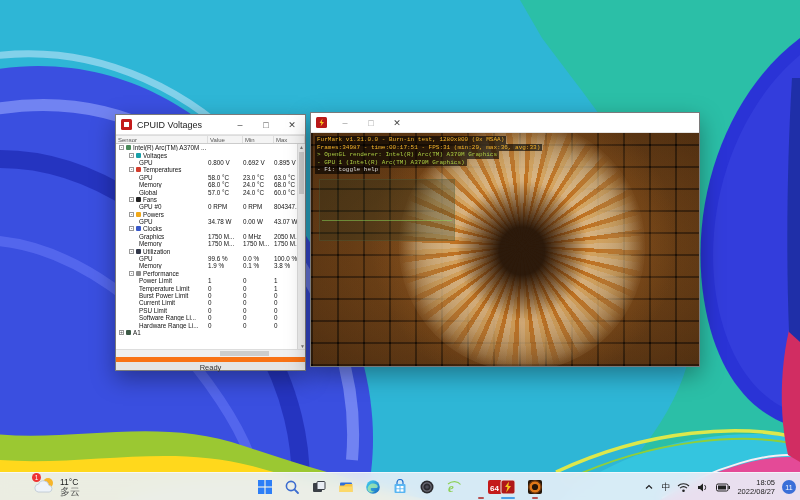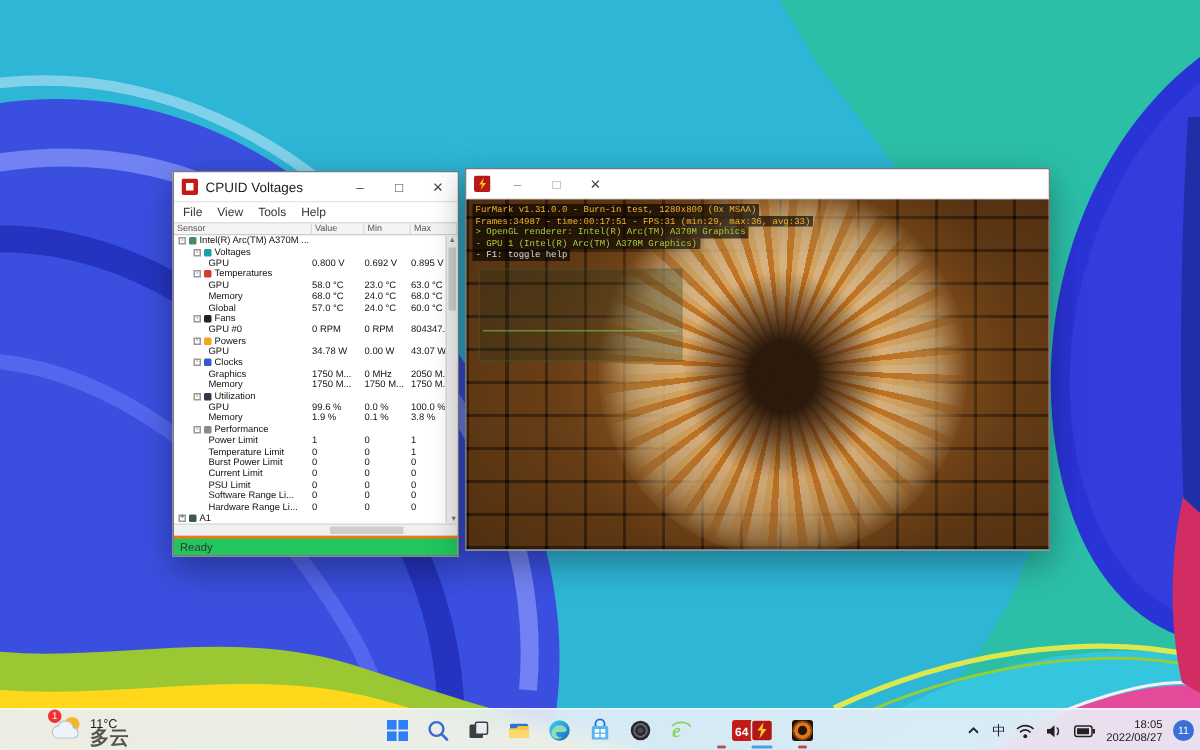--- a/index.html
+++ b/index.html
@@ -32,22 +32,22 @@
   .hw-label { width:92px; display:flex; align-items:center; overflow:hidden; }
   .hw-v { width:35px; } .hw-m { width:31px; } .hw-x { flex:1; }
   .tree-box { width:5px; height:5px; border:1px solid #999; font-size:5px; line-height:3px;
               text-align:center; color:#444; margin-right:2px; flex:none; background:#fff; }
   .cat-ico { width:5px; height:5px; margin-right:2px; flex:none; border-radius:1px; }
   #hw-vscroll { position:absolute; right:0; top:0; bottom:0; width:8px; background:#f0f0f0;
                 border-left:1px solid #ddd; font-size:5px; color:#777; text-align:center; }
   #hw-vscroll .thumb { position:absolute; left:1px; right:1px; top:8px; height:42px; background:#cdcdcd; }
   #hw-hscroll { height:8px; background:#f0f0f0; border-top:1px solid #ddd; position:relative; }
   #hw-hscroll .thumb { position:absolute; left:55%; width:26%; top:1px; bottom:1px; background:#cdcdcd; }
-  #hw-status { height:13px; border-top:2px solid #f97316; font-size:7.5px; color:#333;
-               padding:1px 4px; background:#22c55e; }
+  #hw-status { height:13px; border-top:5px solid #f97316; font-size:7.5px; color:#333;
+               padding:1px 4px; background:#e5e5e5;text-align:center; }
 
   
   #furmark { left:310px; top:112px; width:390px; height:255px; display:flex; flex-direction:column; }
   #fur-view { position:relative; flex:1; overflow:hidden;
      background:
        repeating-linear-gradient(90deg, rgba(0,0,0,.35) 0 2px, rgba(120,70,25,.25) 2px 26px),
        repeating-linear-gradient(0deg, rgba(0,0,0,.4) 0 2px, rgba(150,90,30,.3) 2px 22px),
        radial-gradient(ellipse at 52% 50%, #7a4a1d 0%, #4a2c10 55%, #1c1007 100%);
   }
   #fur-donut { position:absolute; left:88px; top:-12px; width:246px; height:250px; border-radius:50%;
@@ -70,21 +70,21 @@
 
   
   #taskbar { position:absolute; left:0; right:0; bottom:0; height:28px;
      background:rgba(233,240,248,.9); backdrop-filter:blur(6px);
      border-top:1px solid rgba(255,255,255,.6); }
   #tb-weather { position:absolute; left:34px; top:2px; display:flex; align-items:center; gap:4px; }
   #tb-weather .w-ico { position:relative; width:22px; height:22px; }
   #tb-weather .w-badge { position:absolute; left:-2px; top:-2px; width:9px; height:9px; border-radius:50%;
      background:#e33; color:#fff; font-size:6.5px; text-align:center; line-height:9px; }
   #tb-weather .w-temp { font-size:8.5px; color:#1c1c1c; line-height:10px; }
-  #tb-weather .w-cond { font-size:13px; color:#555; line-height:9px;font-weight:bold; }
+  #tb-weather .w-cond { font-size:10px; color:#555; line-height:9px; }
   #tb-center { position:absolute; left:50%; top:0; transform:translateX(-50%);
      display:flex; align-items:center; height:28px; gap:3px; }
   .tb-item { position:relative; width:24px; height:24px; border-radius:4px;
      display:flex; align-items:center; justify-content:center; }
   .tb-ind { position:absolute; bottom:0px; left:50%; transform:translateX(-50%);
      height:2px; border-radius:2px; }
   #tb-tray { position:absolute; right:4px; top:0; height:28px; display:flex; align-items:center; gap:7px; }
   #tray-ime { font-size:9px; color:#222; }
   #tray-clock { text-align:right; font-size:7.5px; color:#1c1c1c; line-height:9px; }
   #tray-badge { width:14px; height:14px; border-radius:50%; background:#3a6fd8; color:#fff;
@@ -124,26 +124,20 @@
         <rect width="11" height="11" rx="1.5" fill="#c41a1a"></rect>
           <rect x="3" y="3" width="5" height="5" fill="#fff"></rect>
       </svg>
       <span class="t-text">CPUID Voltages</span>
       <div class="cap-btns">
         <div class="cap-btn">–</div>
         <div class="cap-btn">□</div>
         <div class="cap-btn">✕</div>
       </div>
     </div>
-    <div id="hw-menu">
-        <span>File</span>
-        <span>View</span>
-        <span>Tools</span>
-        <span>Help</span>
-      </div>
     <div id="hw-head">
       <div class="c-label">Sensor</div>
       <div class="c-val">Value</div>
       <div class="c-min">Min</div>
       <div class="c-max">Max</div>
     </div>
     <div id="hw-list">
       <div id="hw-vscroll">▲<div class="thumb"></div>
         <span style="position:absolute;bottom:0;left:2px">▼</span>
       </div>

